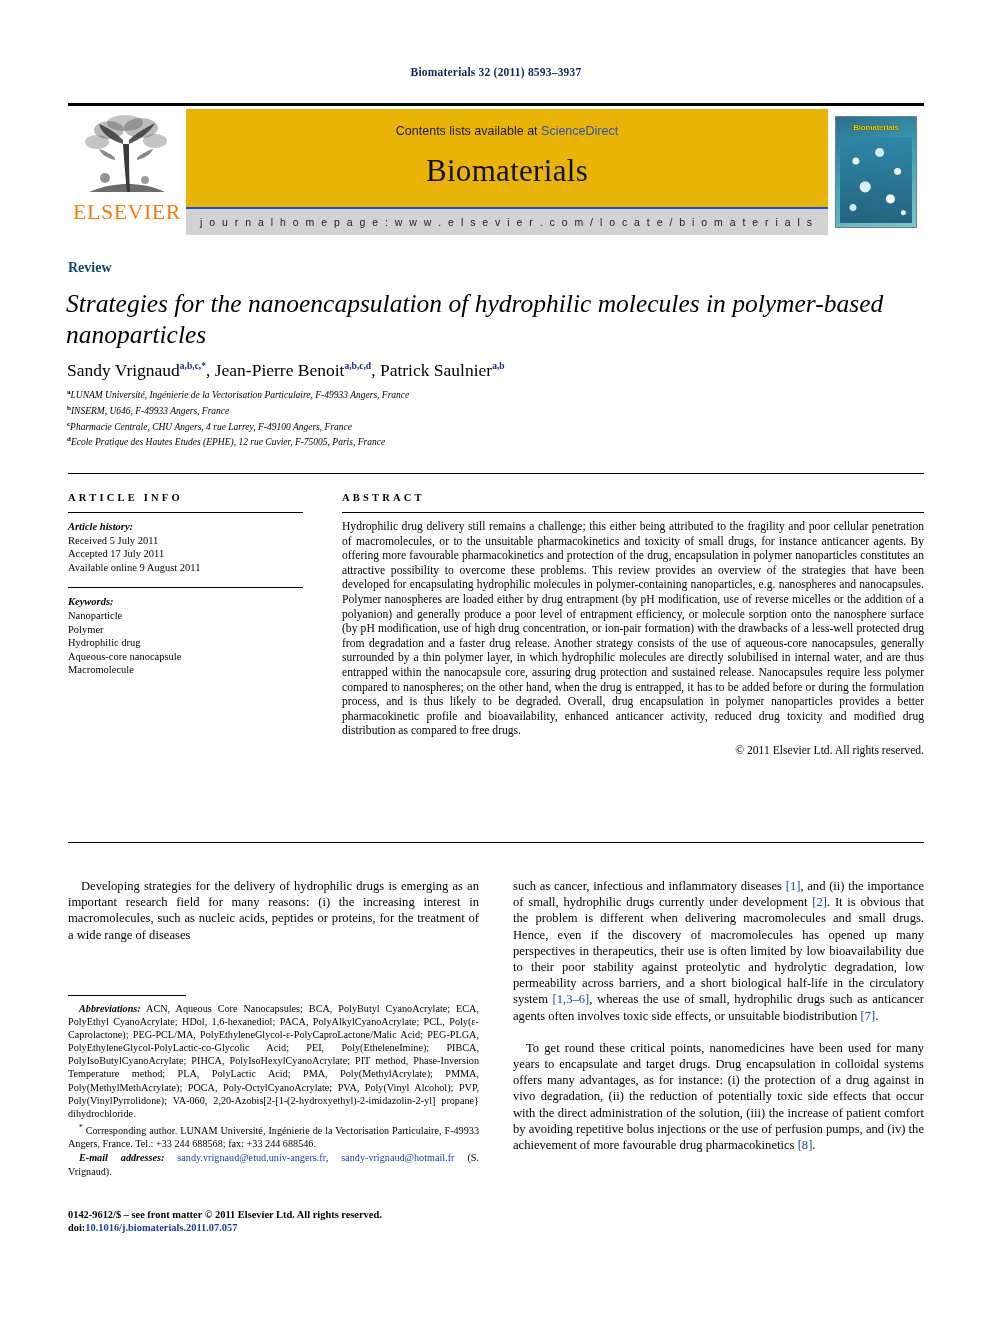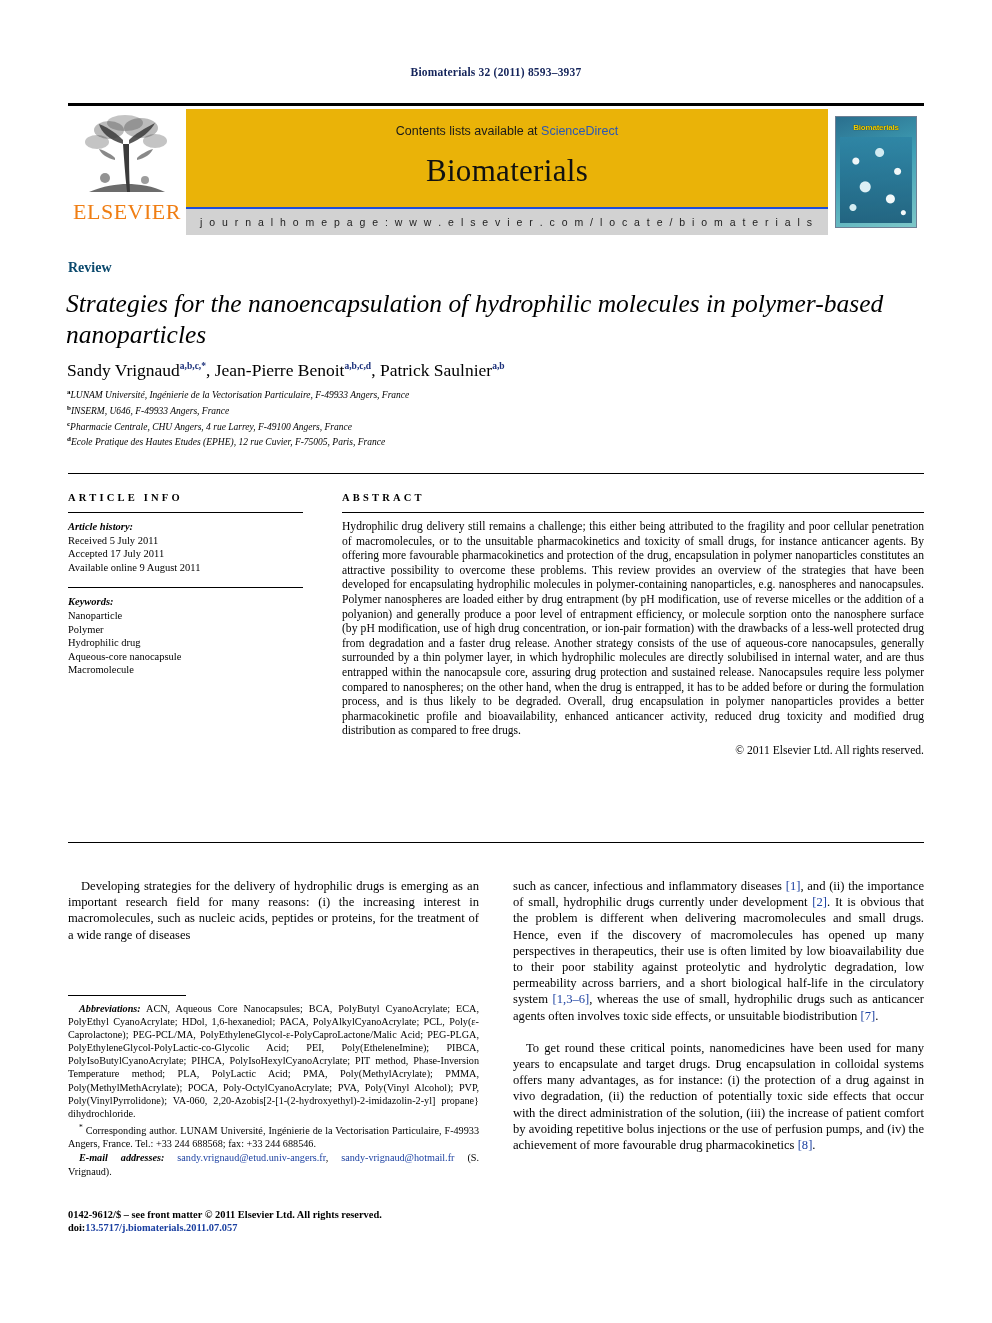--- a/index.html
+++ b/index.html
@@ -462,16 +462,16 @@
 
   <div class="footnotes">
     <div class="fn-rule"></div>
     <p class="fn-p"><em>Abbreviations:</em><span> ACN, Aqueous Core Nanocapsules; BCA, PolyButyl CyanoAcrylate; ECA, PolyEthyl CyanoAcrylate; HDol, 1,6-hexanediol; PACA, PolyAlkylCyanoAcrylate; PCL, Poly(ε-Caprolactone); PEG-PCL/MA, PolyEthyleneGlycol-ε-PolyCaproLactone/Malic Acid; PEG-PLGA, PolyEthyleneGlycol-PolyLactic-co-Glycolic Acid; PEI, Poly(EtheleneImine); PIBCA, PolyIsoButylCyanoAcrylate; PIHCA, PolyIsoHexylCyanoAcrylate; PIT method, Phase-Inversion Temperature method; PLA, PolyLactic Acid; PMA, Poly(MethylAcrylate); PMMA, Poly(MethylMethAcrylate); POCA, Poly-OctylCyanoAcrylate; PVA, Poly(Vinyl Alcohol); PVP, Poly(VinylPyrrolidone); VA-060, 2,20-Azobis[2-[1-(2-hydroxyethyl)-2-imidazolin-2-yl] propane} dihydrochloride.</span></p>
     <p class="fn-p"><sup class="fnmark">*</sup><span> Corresponding author. LUNAM Université, Ingénierie de la Vectorisation Particulaire, F-49933 Angers, France. Tel.: +33 244 688568; fax: +33 244 688546.</span></p>
     <p class="fn-p"><em>E-mail addresses:</em> <span class="fn-link">sandy.vrignaud@etud.univ-angers.fr</span><span>, </span><span class="fn-link">sandy-vrignaud@hotmail.fr</span><span> (S. Vrignaud).</span></p>
   </div>
 
   <div class="page-footer">
     <div>0142-9612/$ – see front matter © 2011 Elsevier Ltd. All rights reserved.</div>
-    <div><span>doi:</span><span class="doi-link">13.5717/j.biomaterials.2011.07.057</span></div>
+    <div><span>doi:</span><span class="doi-link">10.1016/j.biomaterials.2011.07.057</span></div>
   </div>
 
 </div>
 
 </body></html>

